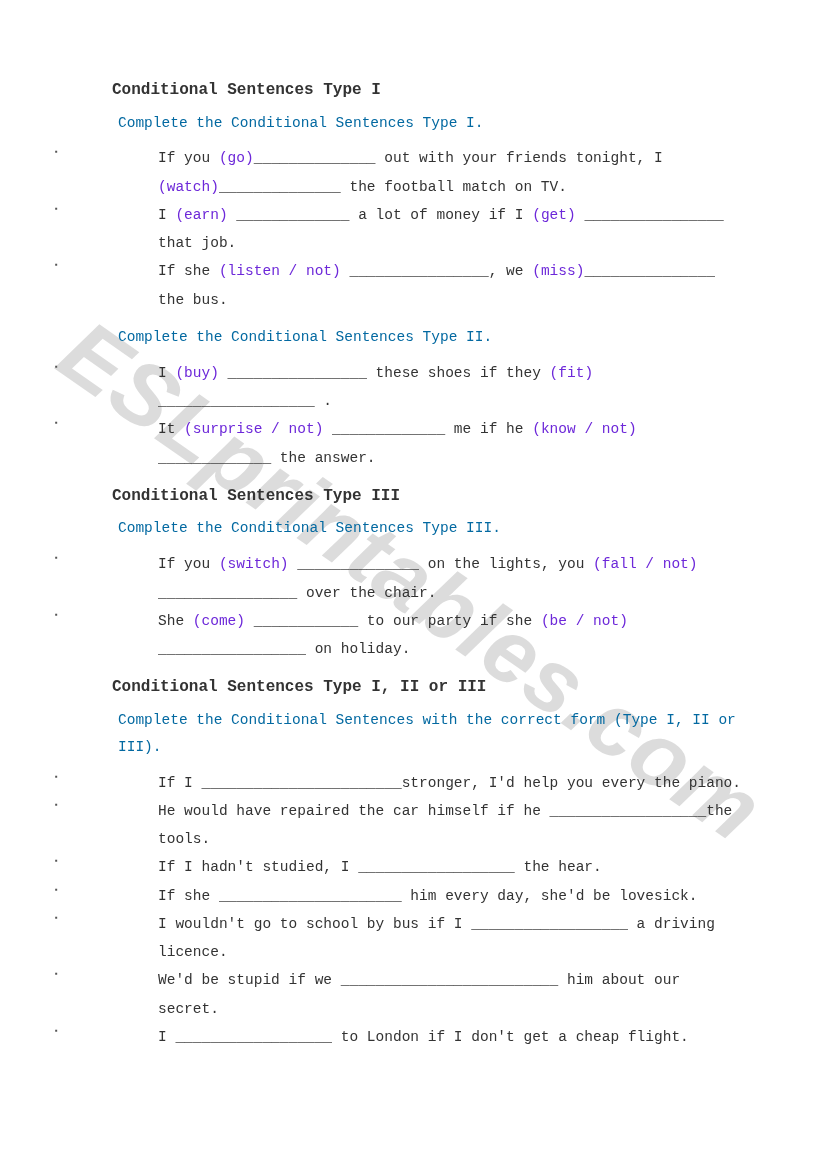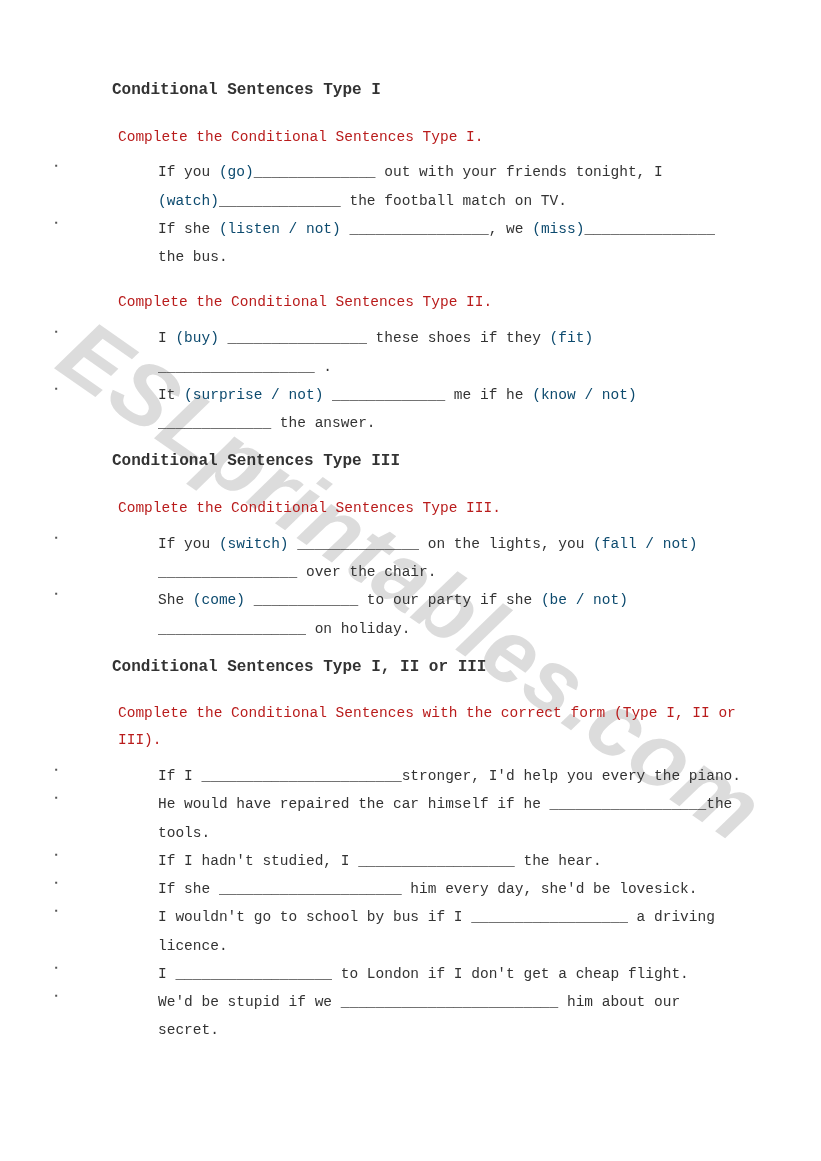--- a/index.html
+++ b/index.html
@@ -21,23 +21,23 @@
     line-height: 1.85;
     font-family: Liberation Mono, monospace;
   }
   .heading {
     font-weight: bold;
     color: #333333;
     font-size: 16px;
     margin: 6px 0 4px 0;
   }
   .instruction {
-    color: #b91c1c;
+    color: #0369a1;
     font-size: 14.5px;
-    margin: 18px 0 8px 6px;
+    margin: 4px 0 8px 6px;
   }
   ul.items {
     list-style: none;
     margin: 0 0 10px 0;
     padding: 0;
   }
   ul.items li {
     position: relative;
     padding-left: 46px;
     margin: 0;
@@ -45,21 +45,21 @@
   }
   ul.items li::before {
     content: "▪";
     position: absolute;
     left: -58px;
     top: 0;
     font-size: 8px;
     color: #555;
   }
   .hint {
-    color: #0c4a6e;
+    color: #6d28d9;
   }
   .watermark {
     position: absolute;
     left: 50%;
     top: 50%;
     transform: translate(-50%, -50%) rotate(35deg);
     font-size: 90px;
     font-weight: bold;
     color: rgba(140,140,140,0.30);
     font-style: italic;
@@ -74,20 +74,21 @@
 <body>
 
 <div class="watermark">ESLprintables.com</div>
 
 <div class="page">
 
   <div class="heading">Conditional Sentences Type I</div>
   <div class="instruction">Complete the Conditional Sentences Type I.</div>
   <ul class="items">
     <li>If you <span class="hint">(go)</span>______________ out with your friends tonight, I <span class="hint">(watch)</span>______________ the football match on TV.</li>
+    <li>I <span class="hint">(earn)</span> _____________ a lot of money if I <span class="hint">(get)</span> ________________ that job.</li>
     <li>If she <span class="hint">(listen / not)</span> ________________, we <span class="hint">(miss)</span>_______________ the bus.</li>
   </ul>
 
   <div class="instruction">Complete the Conditional Sentences Type II.</div>
   <ul class="items">
     <li>I <span class="hint">(buy)</span> ________________ these shoes if they <span class="hint">(fit)</span> __________________ .</li>
     <li>It <span class="hint">(surprise / not)</span> _____________ me if he <span class="hint">(know / not)</span> _____________ the answer.</li>
   </ul>
 
   <div class="heading">Conditional Sentences Type III</div>
@@ -98,17 +99,17 @@
   </ul>
 
   <div class="heading">Conditional Sentences Type I, II or III</div>
   <div class="instruction">Complete the Conditional Sentences with the correct form (Type I, II or III).</div>
   <ul class="items">
     <li>If I _______________________stronger, I'd help you every the piano.</li>
     <li>He would have repaired the car himself if he  __________________the tools.</li>
     <li>If I hadn't studied, I __________________ the hear.</li>
     <li>If she _____________________ him every day, she'd be lovesick.</li>
     <li>I wouldn't go to school by bus if I __________________ a driving licence.</li>
+    <li>We'd be stupid if we _________________________ him about our secret.</li>
     <li>I __________________ to London if I don't get a cheap flight.</li>
-    <li>We'd be stupid if we _________________________ him about our secret.</li>
   </ul>
 
 </div>
 
 </body></html>

